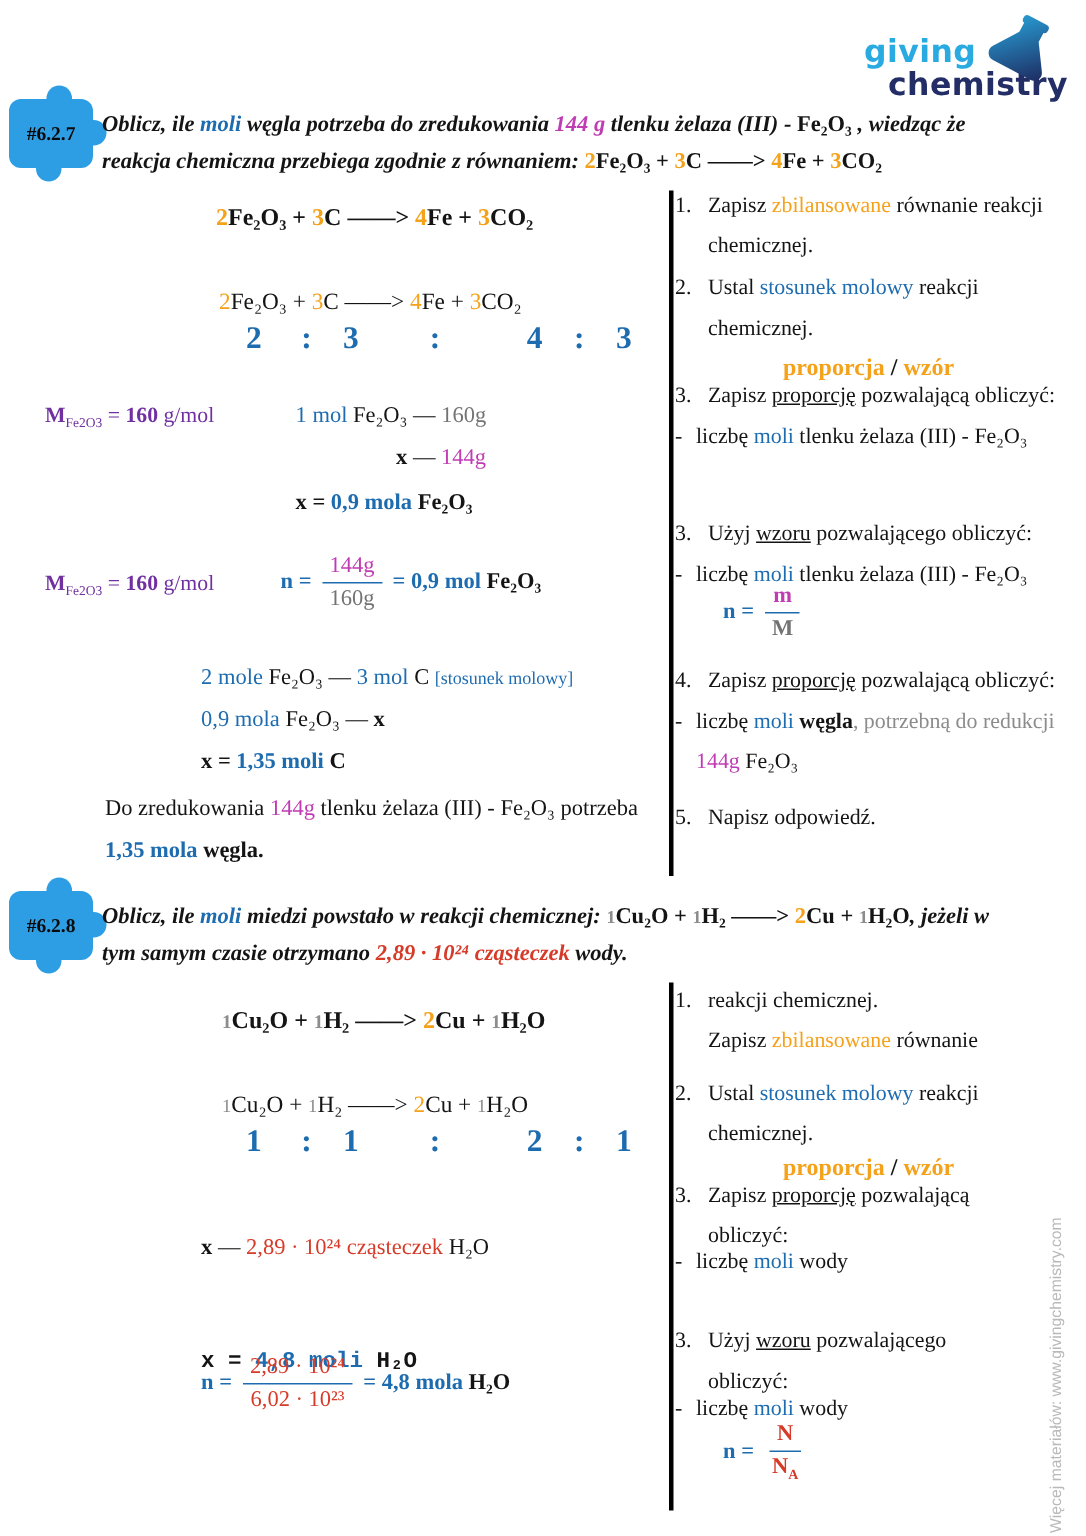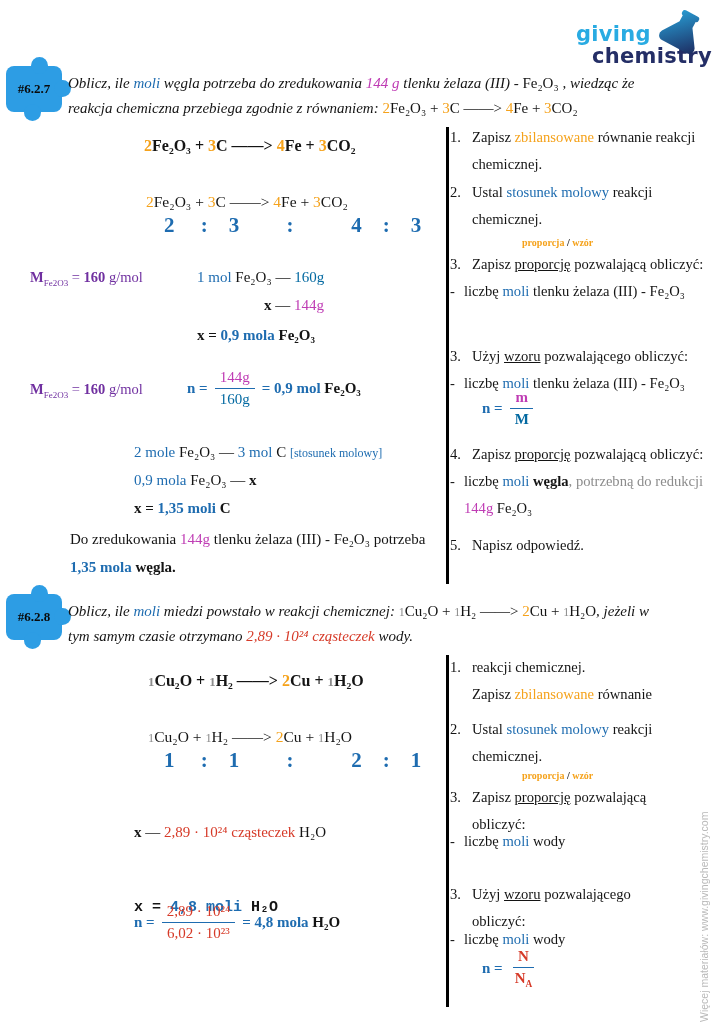--- a/index.html
+++ b/index.html
@@ -1,31 +1,31 @@
 <!DOCTYPE html>
 <html><head>
 <meta charset="utf-8">
 <style>
   html,body{margin:0;padding:0;background:#fff;}
   .page{position:relative;width:724px;height:1024px;background:#ffffff;overflow:hidden;
         font-family:"Liberation Serif","DejaVu Serif",serif;color:#141414;}
   .t{position:absolute;white-space:nowrap;font-size:15px;line-height:1.25;}
-  .it{font-style:italic;}
+  .it{font-style:italic;font-weight:bold;}
   .bd{font-weight:700;}
   .eqb{font-size:16px;font-weight:700;}
   .eq{font-size:15.5px;}
   .pre{white-space:pre;}
   .ratio{font-weight:700;color:#1e6cb0;font-size:21px;}
   .molar{color:#7030a0;font-size:14.5px;}
   
   .seg{}
   .blue{color:#1e6cb0;}
   .orange{color:#f5a21b;}
   .magenta{color:#bf3cb4;}
-  .purple{color:#0369a1;}
+  .purple{color:#737373;}
   .red{color:#d63a28;}
   .gray{color:#8c8c8c;}
   .bold{font-weight:700;}
   .reg{font-weight:400;}
   .under{text-decoration:underline;}
   .small{font-size:0.8em;}
   .sub{font-size:0.62em;vertical-align:sub;}
   .roman{font-style:normal;}
   
   .vline{position:absolute;width:3px;background:#000;}
@@ -39,21 +39,21 @@
   .logo{position:absolute;left:570px;top:8px;width:152px;height:70px;
         font-family:"DejaVu Sans","Liberation Sans",sans-serif;font-weight:700;}
   .lg1{position:absolute;left:6px;top:14px;font-size:21px;color:#29abe2;letter-spacing:.3px;}
   .lg2{position:absolute;left:22px;top:36px;font-size:21px;color:#242e66;letter-spacing:.3px;}
   .flask{position:absolute;left:76px;top:0;width:70px;height:46px;}
   
   .step{position:absolute;left:450px;width:272px;display:flex;font-size:14.6px;line-height:27px;}
   .step .n{width:22px;flex:none;}
   .step.bullet .n{width:14px;}
   .step .body{flex:1;}
-  .steps-label{position:absolute;left:522px;font-weight:700;font-size:10px;white-space:nowrap;}
+  .steps-label{position:absolute;left:522px;font-weight:700;font-size:16px;white-space:nowrap;}
   
   .fracline{position:absolute;display:flex;align-items:center;font-weight:700;font-size:15px;gap:7px;white-space:nowrap;}
   .frac{display:inline-flex;flex-direction:column;align-items:center;}
   .fnum{padding:0 5px 2px;border-bottom:1.7px solid #1e6cb0;}
   .fden{padding:2px 5px 0;}
   
   .watermark{position:absolute;left:698px;top:770px;height:252px;
              writing-mode:vertical-rl;transform:rotate(180deg);
              font-family:"Liberation Sans",sans-serif;font-size:10.5px;color:#b9b9b9;white-space:nowrap;}
 </style>

